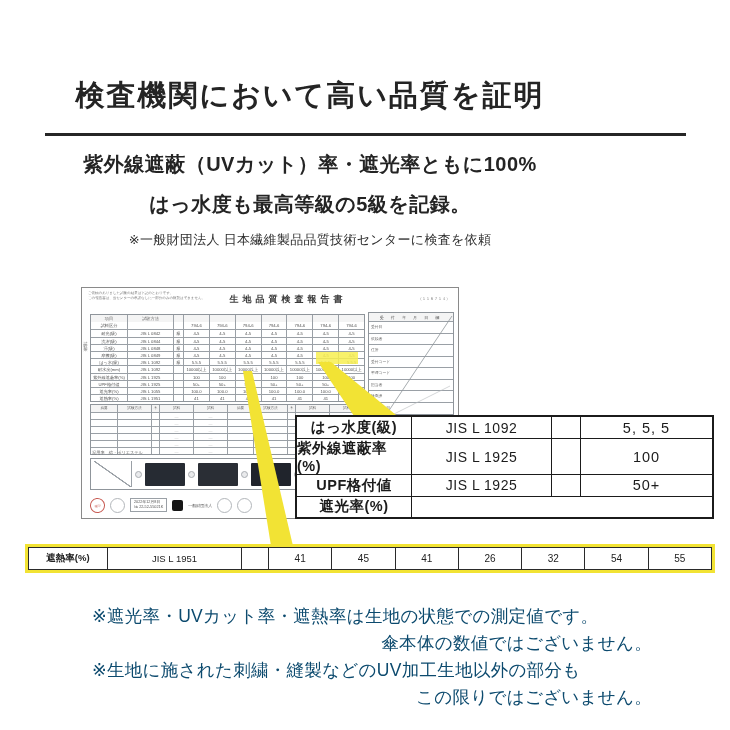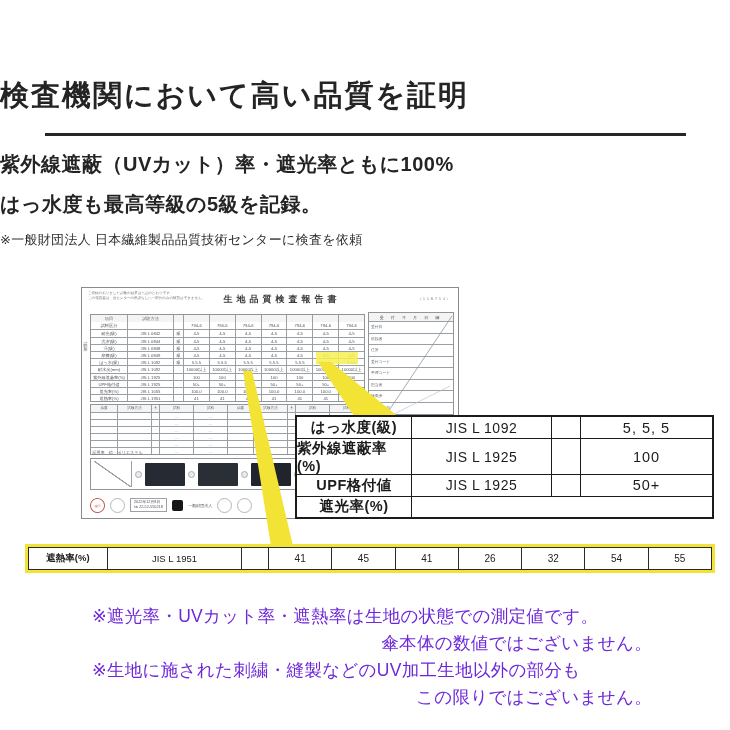--- a/index.html
+++ b/index.html
@@ -1,32 +1,32 @@
 <!DOCTYPE html>
 <html><head>
 <meta charset="utf-8">
 <style>
   html,body{margin:0;padding:0;background:#ffffff;}
   body{width:730px;height:730px;font-family:"Liberation Sans","DejaVu Sans",sans-serif;color:#222;}
   .canvas{position:relative;width:730px;height:730px;overflow:hidden;background:#fff;}
   .abs{position:absolute;}
-  .ctr{width:620px;text-align:left;}
+  .ctr{width:620px;text-align:center;}
 
   
   .page-title{top:76px;font-size:29px;font-weight:700;letter-spacing:2px;color:#242424;}
   .rule{left:45px;top:133px;width:641px;height:3px;background:#262626;}
   .sub1{top:151px;font-size:20px;font-weight:700;letter-spacing:.5px;color:#242424;}
   .sub2{top:191px;font-size:20px;font-weight:700;letter-spacing:.5px;color:#242424;}
   .note{top:231px;font-size:13px;font-weight:500;color:#2e2e2e;letter-spacing:.3px;}
 
   
   .doc{left:81px;top:287px;width:378px;height:232px;background:#fff;border:1.5px solid #8a8a8a;box-sizing:border-box;z-index:1;font-color:#444;}
   .doc *{box-sizing:border-box;}
   .doc-note{left:6px;top:3px;font-size:3.5px;line-height:4.5px;color:#777;white-space:nowrap;}
-  .doc-title{left:12px;top:5px;width:100%;text-align:center;font-size:9px;font-weight:700;letter-spacing:4px;color:#3a3a3a;}
+  .doc-title{left:18px;top:5px;width:100%;text-align:center;font-size:9px;font-weight:700;letter-spacing:4px;color:#3a3a3a;}
   .doc-corner{right:8px;top:8px;font-size:4px;color:#888;}
   .doc-side{left:1px;top:50px;writing-mode:vertical-rl;font-size:4px;letter-spacing:2px;color:#888;}
   .mtable{left:8px;top:26px;width:275px;border:.7px solid #8f959b;}
   .mrow{display:grid;grid-template-columns:36px 46px 10px repeat(7,1fr);border-top:.6px solid #9aa0a6;height:7.2px;}
   .mrow:first-child{border-top:none;}
   .mcell{font-size:4.2px;line-height:7.2px;color:#555;text-align:center;overflow:hidden;white-space:nowrap;border-left:.6px solid #9aa0a6;}
   .mcell:first-child{border-left:none;}
   .mhead .mcell{background:#f4f4f4;color:#666;}
   .sub2t{left:8px;top:116px;width:275px;border:.7px solid #8f959b;}
   .m2hrow,.m2row{display:grid;grid-template-columns:26px 34px 8px 34px 34px 26px 34px 8px 34px 34px 1fr;height:7px;border-top:.6px solid #9aa0a6;}
@@ -72,21 +72,21 @@
   .strip{left:25px;top:544px;width:684px;height:23px;background:#f2e334;padding:3px;z-index:6;}
   .sgrid{width:100%;height:100%;background:#fff;border:1.2px solid #2a2a2a;box-sizing:border-box;display:grid;grid-template-columns:78px 134px 27px repeat(7,1fr);}
   .scell{display:flex;align-items:center;justify-content:center;border-left:1.2px solid #2a2a2a;color:#222;overflow:hidden;}
   .scell:first-child{border-left:none;}
   .slab{font-size:9.5px;font-weight:600;}
   .smeth{font-size:9.5px;font-weight:500;}
   .sval{font-size:10px;font-weight:500;}
 
   
   .footnotes{left:92px;top:603px;width:560px;z-index:2;}
-  .fline{font-size:17.5px;line-height:27px;font-weight:500;color:#6d28d9;letter-spacing:.3px;white-space:nowrap;}
+  .fline{font-size:17.5px;line-height:27px;font-weight:500;color:#0c4a6e;letter-spacing:.3px;white-space:nowrap;}
   .fline.cont{padding-left:18px;text-align:right;}
 </style>
 </head>
 <body>
 
 <div class="canvas">
 
   <div class="abs ctr page-title">検査機関において高い品質を証明</div>
   <div class="abs rule"></div>
   <div class="abs ctr sub1">紫外線遮蔽（UVカット）率・遮光率ともに100%</div>

